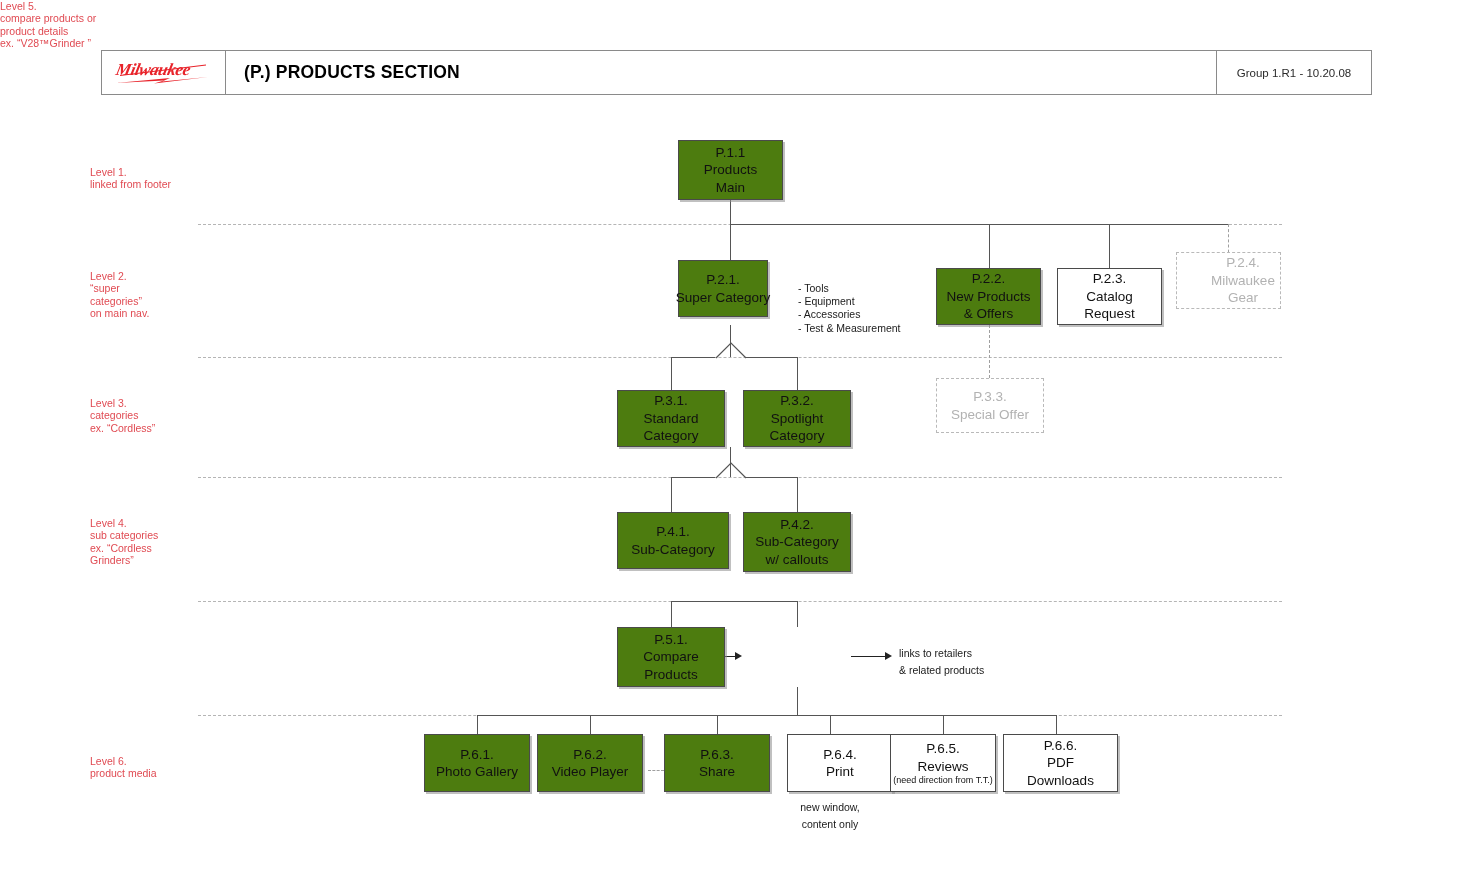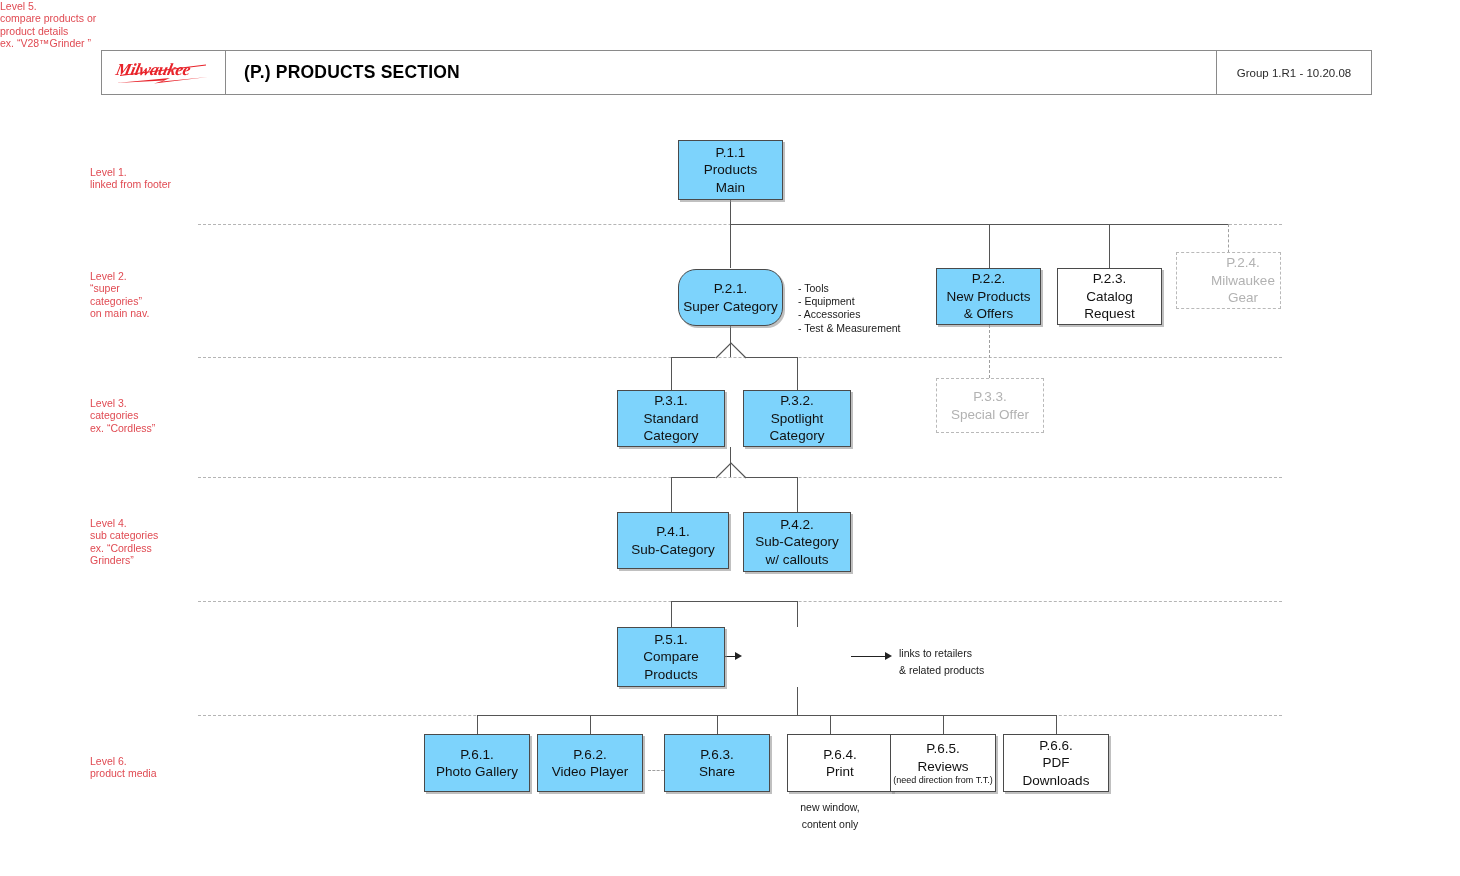--- a/index.html
+++ b/index.html
@@ -111,21 +111,21 @@
     position: absolute;
     height: 0;
     border-top: 1px dashed #b5b5b5;
   }
 
   
   .node {
     position: absolute;
     box-sizing: border-box;
     border: 1px solid #4a4a4a;
-    background: #7dd3fc;
+    background: #4d7c0f;
     display: flex;
     flex-direction: column;
     align-items: center;
     justify-content: center;
     text-align: center;
     font-size: 13.5px;
     line-height: 17.5px;
     color: #111;
     box-shadow: 2px 2px 0 rgba(140,140,140,0.55);
     padding: 2px 4px;
@@ -307,21 +307,21 @@
   <div class="conn v" style="left:1056px; top:715px; height:19px;"></div>
 
   <div class="conn-dash-h" style="left:648px; top:770px; width:16px;"></div>
 
   <div class="node" style="left:678px; top:140px; width:105px; height:60px;">
     <span class="ln">P.1.1</span>
     <span class="ln">Products</span>
     <span class="ln">Main</span>
   </div>
 
-  <div class="node" style="left:678px; top:269px; width:105px; height:57px;border-radius:18px;">
+  <div class="node" style="left:678px; top:260px; width:90px; height:57px;">
     <span class="ln">P.2.1.</span>
     <span class="ln">Super Category</span>
   </div>
 
   <div class="annot bullets" style="left:798px; top:282px; width:150px;">- Tools
 - Equipment
 - Accessories
 - Test &amp; Measurement</div>
 
   <div class="node" style="left:936px; top:268px; width:105px; height:57px;">
@@ -402,19 +402,19 @@
 
   <div class="annot center" style="left:760px; top:799px; width:140px;">new window,
 content only</div>
 
   <div class="node white" style="left:890px; top:734px; width:106px; height:58px;">
     <span class="ln">P.6.5.</span>
     <span class="ln">Reviews</span>
     <span class="small-note">(need direction from T.T.)</span>
   </div>
 
-  <div class="node white" style="left:1003px; top:734px; width:106px; height:58px;">
+  <div class="node white" style="left:1003px; top:734px; width:115px; height:58px;">
     <span class="ln">P.6.6.</span>
     <span class="ln">PDF</span>
     <span class="ln">Downloads</span>
   </div>
 
 </div>
 
 </body></html>

